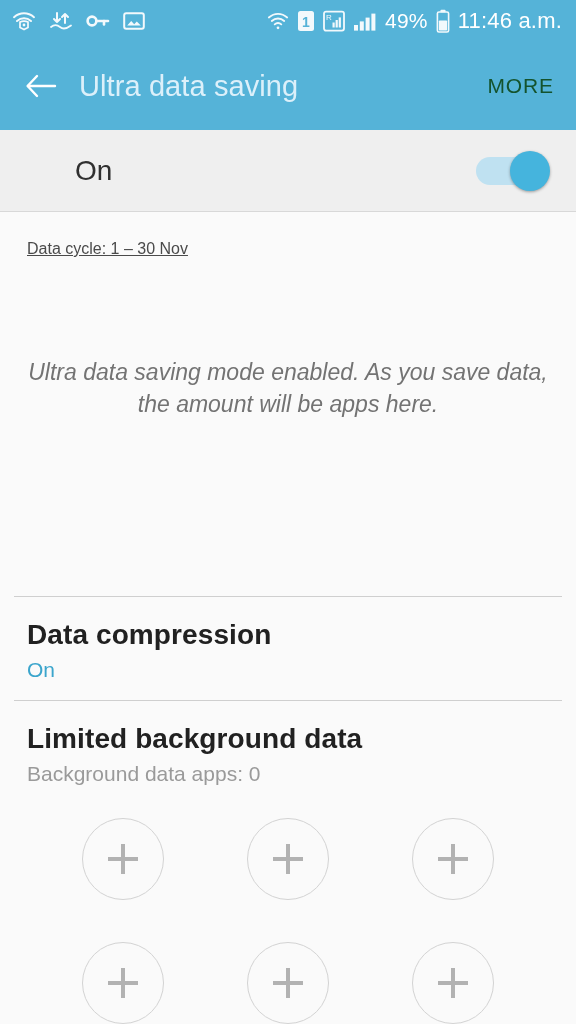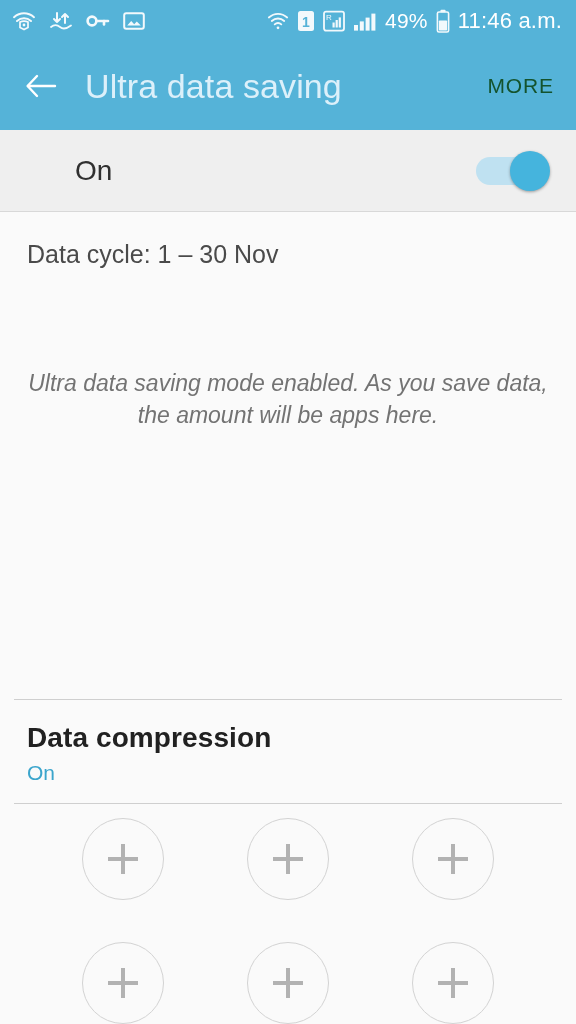--- a/index.html
+++ b/index.html
@@ -74,22 +74,22 @@
     width: 34px;
     height: 34px;
     display: flex;
     align-items: center;
     justify-content: center;
     cursor: pointer;
     flex: none;
   }
   .app-title {
     color: #dcf0fa;
-    font-size: 34px;
-    margin-left: 27px;
+    font-size: 29px;
+    margin-left: 21px;
     white-space: nowrap;
     flex: 1;
     letter-spacing: .1px;
   }
   .more-btn {
     color: #14532d;
     font-size: 21px;
     letter-spacing: .9px;
     cursor: pointer;
     padding: 8px 4px;
@@ -143,23 +143,24 @@
   
   .content {
     flex: 1;
     background: #fafafa;
     display: flex;
     flex-direction: column;
     min-height: 0;
   }
 
   .data-cycle {
-    font-size: 25px;
+    font-size: 16px;
     color: #4a4a4a;
     padding: 28px 0 0 27px;
+    text-decoration: underline;
   }
 
   .empty-state {
     text-align: center;
     color: #737373;
     font-size: 23px;
     line-height: 32px;
     padding: 0 24px;
     margin-top: 98px;
     font-style: italic;
@@ -341,20 +342,24 @@
 
     <div class="divider"></div>
 
     <div class="section">
       <div class="section-title">Data compression</div>
       <div class="section-sub sub-accent">On</div>
     </div>
 
     <div class="divider"></div>
 
+    <div class="section">
+      <div class="section-title">Limited background data</div>
+      <div class="section-sub sub-muted">Background data apps: 0</div>
+    </div>
 
     <div class="app-grid">
       <div class="app-slot">
         <span class="plus-icon"></span>
       </div>
       <div class="app-slot">
         <span class="plus-icon"></span>
       </div>
       <div class="app-slot">
         <span class="plus-icon"></span>

